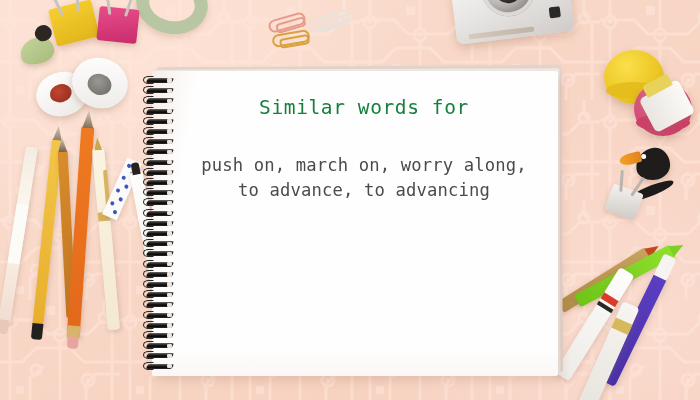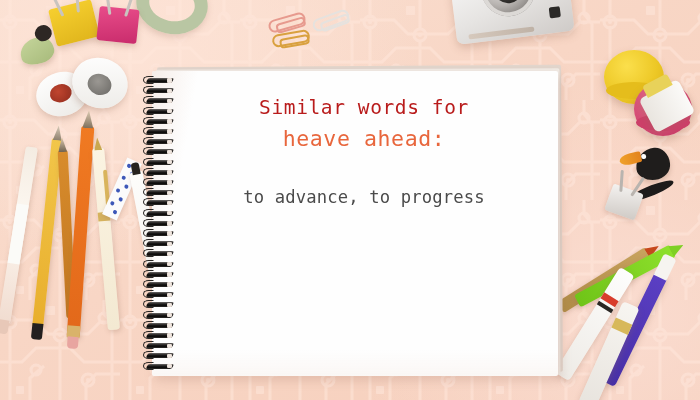--- a/index.html
+++ b/index.html
@@ -107,21 +107,21 @@
   .content {
     position: absolute;
     left: 34px; top: 22px;
     width: 356px;
     text-align: center;
   }
   .title-line1 {
     font-size: 19.5px;
     line-height: 30px;
     letter-spacing: .6px;
-    color: #b91c1c;
+    color: #15803d;
     white-space: pre;
   }
   .title-line2 {
     font-size: 21.5px;
     line-height: 32px;
     letter-spacing: .6px;
     color: #e8663c;
     white-space: pre;
   }
   .words {
@@ -590,24 +590,24 @@
 
   <div class="notebook">
     <div class="page-stack-a"></div>
     <div class="page-stack-b"></div>
 
     <div class="page">
       <div class="page-inner-shade"></div>
 
       <div class="content">
         <div class="title-line1">Similar words for</div>
-        <div class="title-line2">heave ahead:</div>
 
         <div class="words">
-          <div class="word-line">to advance, to progress</div>
+          <div class="word-line">push on, march on, worry along,</div>
+          <div class="word-line">to advance, to advancing</div>
         </div>
       </div>
     </div>
 
     <div class="spiral">
         <div class="ring" style="top: 2px;">
           <span class="loop"></span>
           <span class="wire"></span>
           <span class="hole"></span>
         </div>

